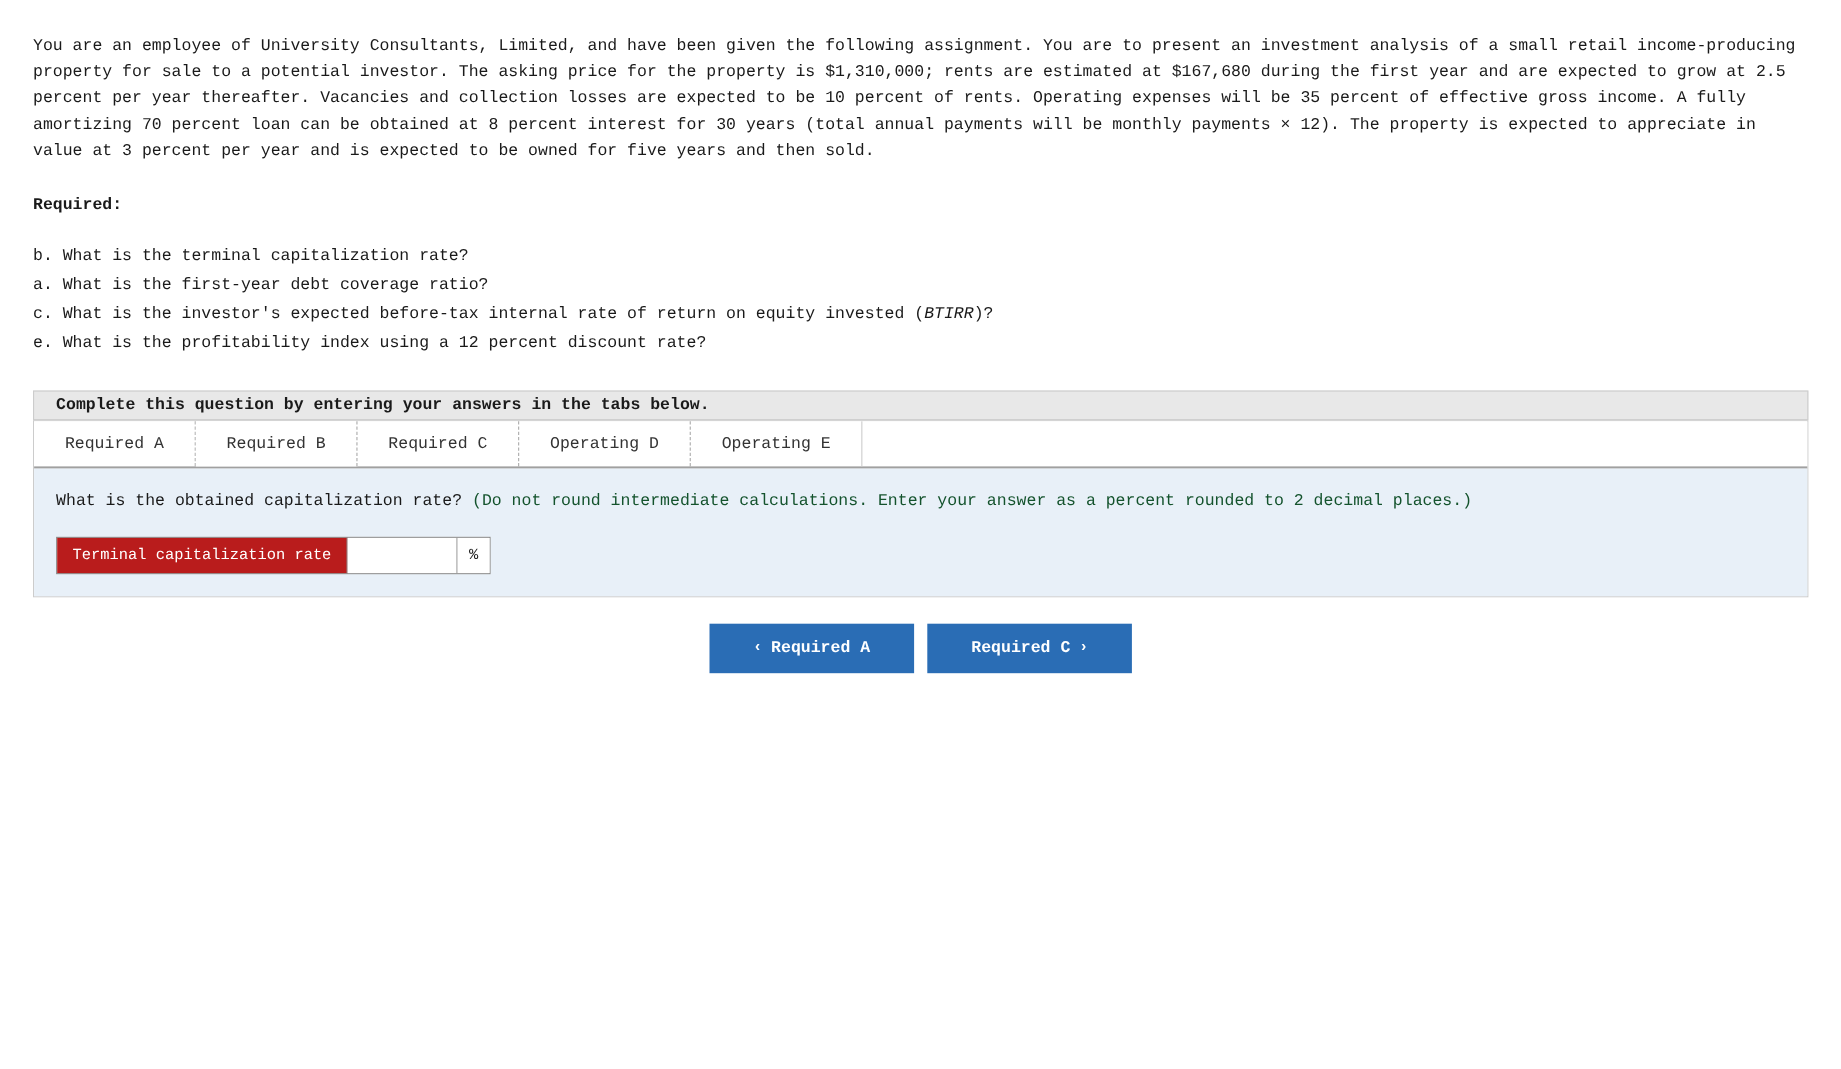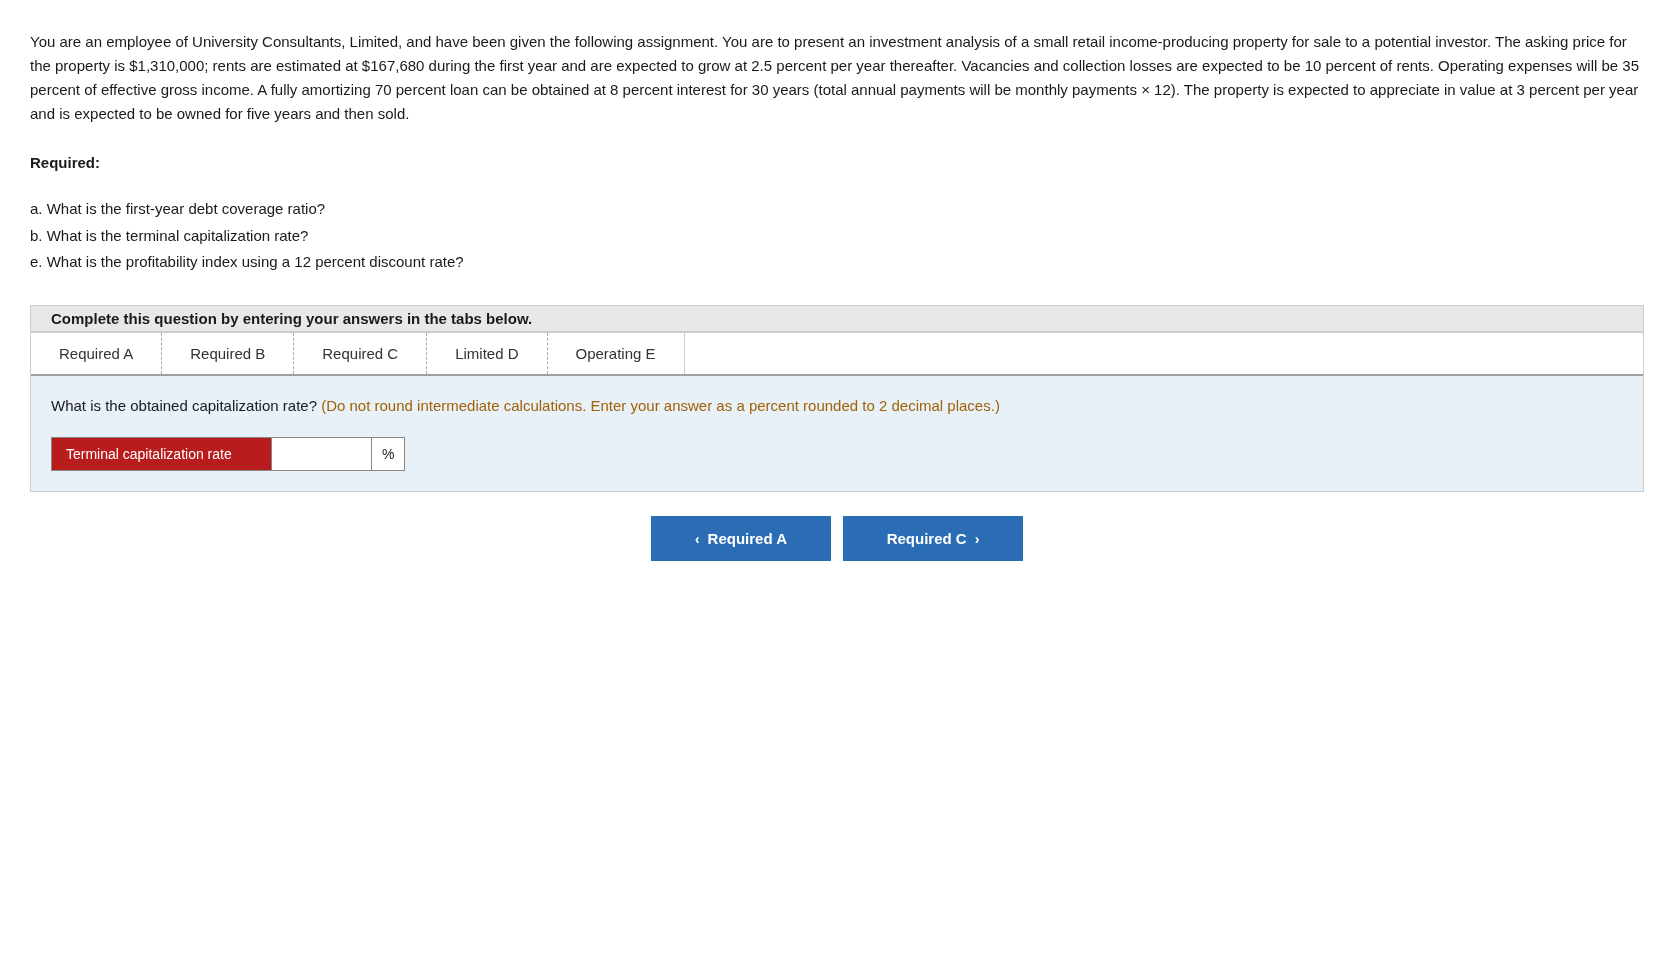--- a/index.html
+++ b/index.html
@@ -1,18 +1,19 @@
 <!DOCTYPE html>
 <html><head>
   <meta charset="utf-8">
   <style>
     * {
       box-sizing: border-box;
       margin: 0;
       padding: 0;
+      font-family: Liberation Mono, monospace;
     }
 
     body {
       font-family: Arial, sans-serif;
       font-size: 15px;
       color: #1a1a1a;
       background: #fff;
       padding: 30px 30px 40px 30px;
       max-width: 1674px;
     }
@@ -86,21 +87,21 @@
       background: #e8f0f8;
     }
 
     .question-text {
       font-size: 15px;
       line-height: 1.55;
       margin-bottom: 20px;
     }
 
     .question-text .orange-text {
-      color: #a16207;
+      color: #14532d;
     }
 
     .answer-row {
       display: flex;
       align-items: center;
       gap: 0;
       border: 1px solid #888;
       width: fit-content;
       background: #fff;
     }
@@ -157,35 +158,38 @@
       font-weight: bold;
     }
   </style>
 </head>
 <body>
 
 <p class="intro-text">You are an employee of University Consultants, Limited, and have been given the following assignment. You are to present an investment analysis of a small retail income-producing property for sale to a potential investor. The asking price for the property is $1,310,000; rents are estimated at $167,680 during the first year and are expected to grow at 2.5 percent per year thereafter. Vacancies and collection losses are expected to be 10 percent of rents. Operating expenses will be 35 percent of effective gross income. A fully amortizing 70 percent loan can be obtained at 8 percent interest for 30 years (total annual payments will be monthly payments × 12). The property is expected to appreciate in value at 3 percent per year and is expected to be owned for five years and then sold.</p>
 
 <div class="required-section">
   <p class="required-label">Required:</p>
+  <p>b. What is the terminal capitalization rate?</p>
   <p>a. What is the first-year debt coverage ratio?</p>
-  <p>b. What is the terminal capitalization rate?</p>
+  <p style="font-style: normal;">
+    c. What is the investor's expected before-tax internal rate of return on equity invested (<em>BTIRR</em>)?
+  </p>
   <p>e. What is the profitability index using a 12 percent discount rate?</p>
 </div>
 
 <div class="complete-box">
   <span>Complete this question by entering your answers in the tabs below.</span>
 </div>
 
 <div class="tabs-container">
   <div class="tabs-row">
     <div class="tab">Required A</div>
     <div class="tab active">Required B</div>
     <div class="tab">Required C</div>
-    <div class="tab">Limited D</div>
+    <div class="tab">Operating D</div>
     <div class="tab">Operating E</div>
   </div>
 
   <div class="tab-content">
     <p class="question-text">
       <span>What is the obtained capitalization rate?</span>
       <span class="orange-text"> <span>(Do not round intermediate calculations. Enter your answer as a percent rounded to 2 decimal places.)</span></span>
     </p>
 
     <div class="answer-row">

